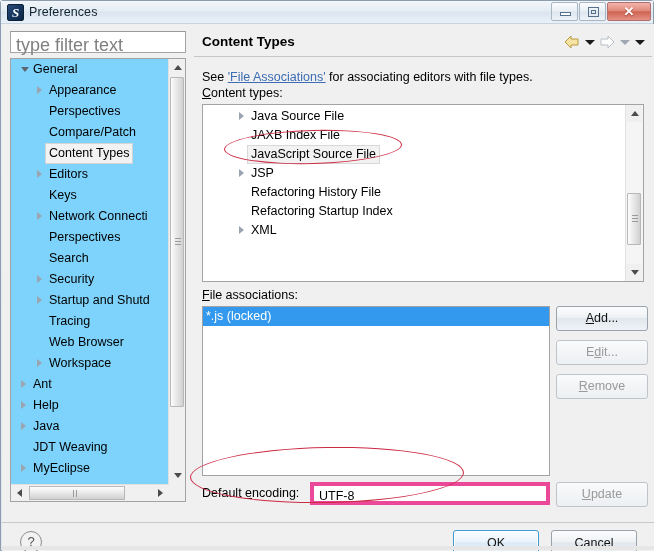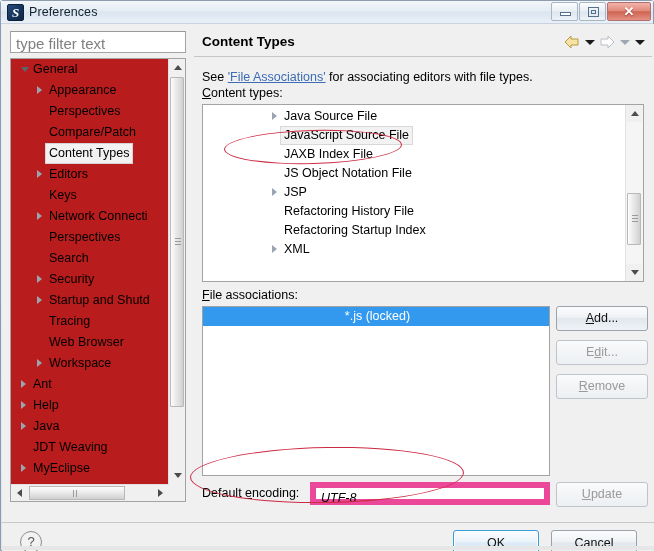--- a/index.html
+++ b/index.html
@@ -133,30 +133,30 @@
     left: 8px; top: 7px;
     width: 176px; height: 22px;
     box-sizing: border-box;
     background: #ffffff;
     border: 1px solid #a3a3a3;
     border-top-color: #9a9a9a;
   }
   .filter-box .ftext {
     position: absolute;
     left: 5px; top: 3px;
-    font-size: 15px;
+    font-size: 18px;
     color: #808080;
   }
 
   .tree-panel {
     position: absolute;
     left: 8px; top: 34px;
     width: 176px; height: 444px;
     box-sizing: border-box;
-    background: #b91c1c;
+    background: #7dd3fc;
     border: 1px solid #a3a3a3;
     overflow: hidden;
   }
   .tree-scrollport {
     position: absolute;
     left: 0; top: 0;
     width: 158px; height: 442px;
     overflow: hidden;
   }
   .tree-item {
@@ -361,21 +361,20 @@
     border: 1px solid #a3a3a3;
     overflow: hidden;
   }
   .ct-port {
     position: absolute;
     left: 0; top: 0;
     width: 423px; height: 216px;
     overflow: hidden;
     padding-top: 2px;
     box-sizing: border-box;
-    padding-left: 33px;
   }
   .ct-item {
     position: relative;
     height: 19px;
     line-height: 19px;
     font-size: 12.5px;
     white-space: nowrap;
   }
   .ct-item .tw {
     position: absolute;
@@ -422,21 +421,20 @@
   }
   .fa-row {
     height: 19px;
     line-height: 19px;
     font-size: 12.5px;
     padding-left: 3px;
   }
   .fa-row.sel {
     background: #3399ee;
     color: #ffffff;
-    text-align: center;
   }
 
   .side-btns {
     position: absolute;
     left: 362px; top: 280px;
     width: 92px;
   }
   .btn {
     display: block;
     width: 92px; height: 25px;
@@ -468,22 +466,21 @@
     left: 0; top: 4px;
     font-size: 12.5px;
   }
   .enc-label .u { text-decoration: underline; }
   .enc-input {
     position: absolute;
     left: 108px; top: 0;
     width: 240px; height: 23px;
     box-sizing: border-box;
     background: #ffffff;
-    border: 6px solid #ec4899;
-    font-style: italic;
+    border: 4px solid #ec4899;
   }
   .enc-input .v {
     position: absolute;
     left: 5px; top: 3px;
     font-size: 12.5px;
   }
   .enc-row .btn {
     position: absolute;
     left: 354px; top: 0;
     margin-bottom: 0;
@@ -735,28 +732,25 @@
         <div class="lbl-ct">
           <span class="u">C</span><span id="ct-label-rest">ontent types:</span>
         </div>
 
         <div class="ct-list">
           <div class="ct-port" id="ct-port">
               <div class="ct-item">
                 <div class="tw"></div>
                 <span class="lbl">Java Source File</span>
               </div>
-              <div class="ct-item sel">
-                <span class="lbl">JavaScript Source File</span>
-              </div>
               <div class="ct-item">
                 <span class="lbl">JAXB Index File</span>
               </div>
-              <div class="ct-item">
-                <span class="lbl">JS Object Notation File</span>
+              <div class="ct-item sel">
+                <span class="lbl">JavaScript Source File</span>
               </div>
               <div class="ct-item">
                 <div class="tw"></div>
                 <span class="lbl">JSP</span>
               </div>
               <div class="ct-item">
                 <span class="lbl">Refactoring History File</span>
               </div>
               <div class="ct-item">
                 <span class="lbl">Refactoring Startup Index</span>

